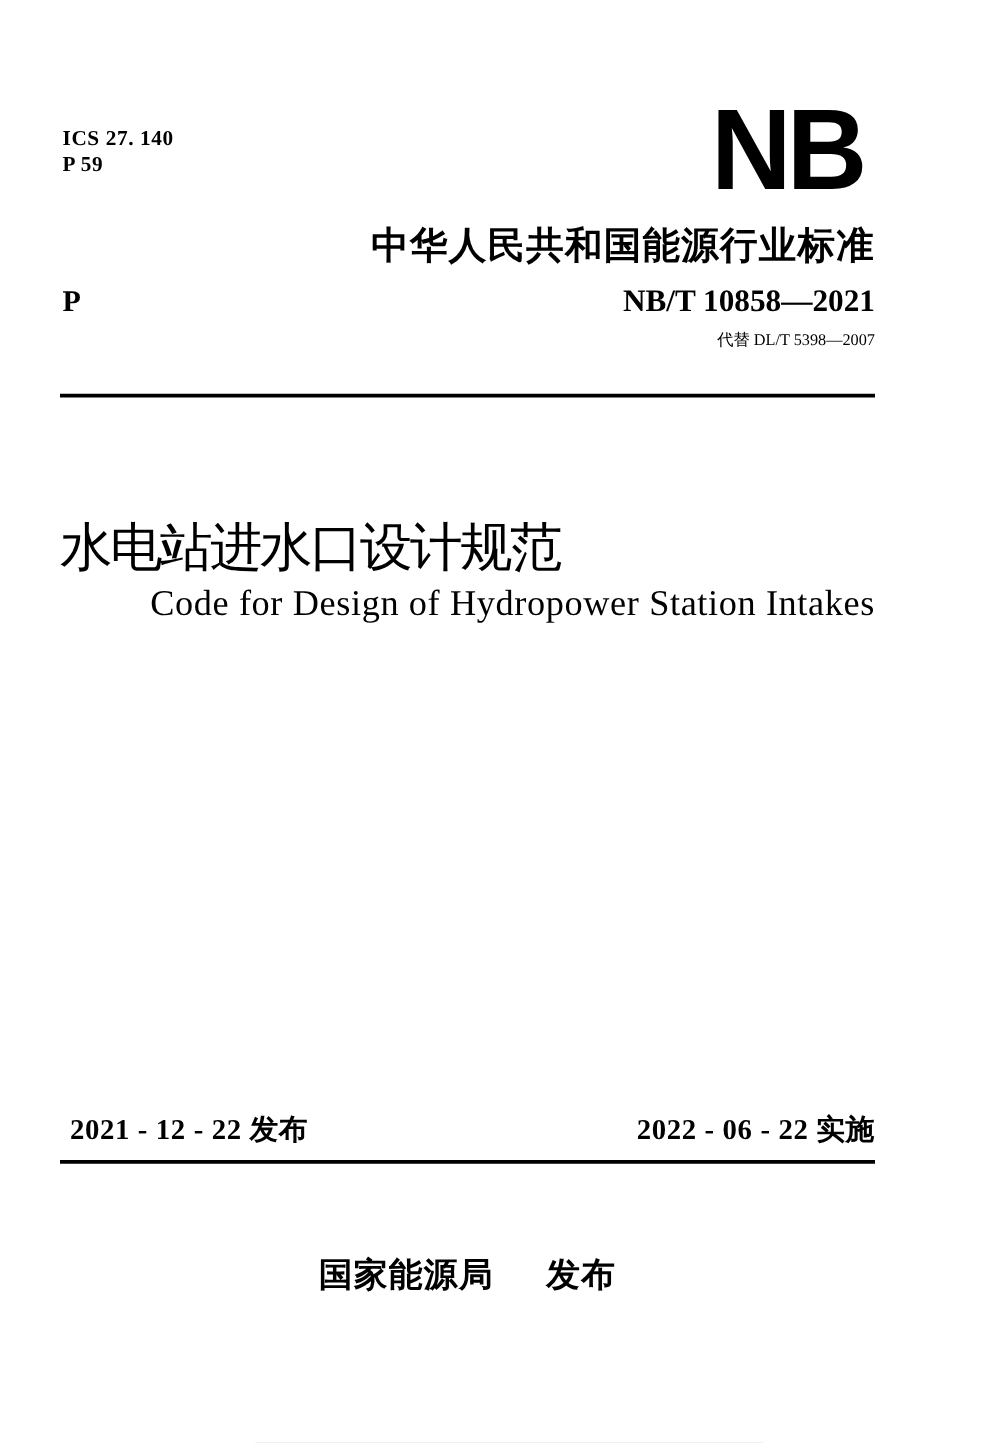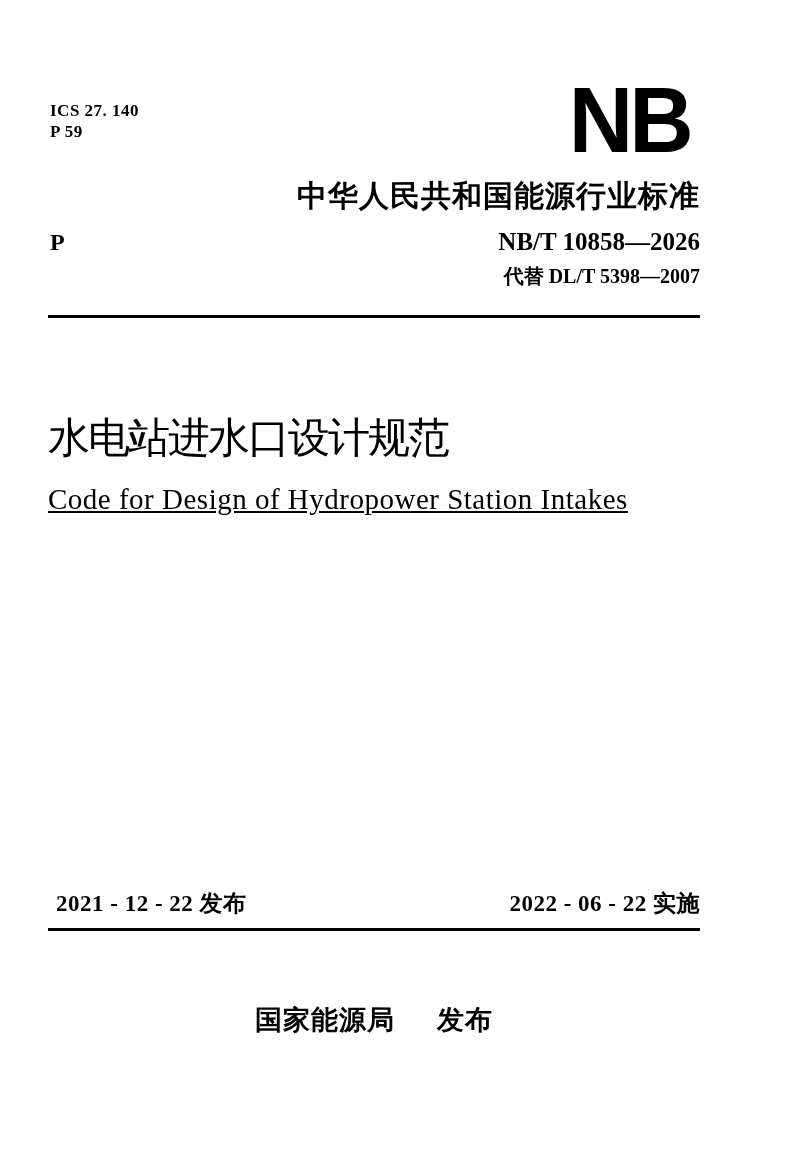--- a/index.html
+++ b/index.html
@@ -70,22 +70,22 @@
     font-weight: bold;
     font-size: 25px;
     line-height: 28px;
   }
   .std-replaces {
     position: absolute;
     right: 100px;
     top: 263px;
     text-align: left;
     font-family: "Liberation Serif", serif;
-    font-weight: bold;
-    font-size: 20px;
+    font-weight: normal;
+    font-size: 13px;
   }
   
   .rule {
     position: absolute;
     left: 48px;
     width: 652px;
     height: 3px;
     background: #000;
   }
   .rule-top { top: 315px; }
@@ -99,26 +99,25 @@
     text-align: left;
     font-family: "Liberation Serif", "DejaVu Serif", serif;
     font-weight: normal;
     font-size: 42px;
     letter-spacing: -2px;
   }
   .title-en {
     position: absolute;
     left: 48px;
     width: 652px;
-    top: 483px;
-    text-align: left;
+    top: 467px;
+    text-align: right;
     font-family: "Liberation Serif", "DejaVu Serif", serif;
     font-size: 29px;
     letter-spacing: 0.5px;
-    text-decoration: underline;
   }
   
   .date {
     position: absolute;
     top: 888px;
     font-family: "Liberation Serif", serif;
     font-weight: bold;
     font-size: 23px;
     letter-spacing: 0.5px;
   }
@@ -150,21 +149,21 @@
     <div>ICS 27. 140</div>
     <div>P 59</div>
   </div>
 
   <div class="nb-logo">NB</div>
 
   <div class="header-title">中华人民共和国能源行业标准</div>
 
   <div class="doc-class">P</div>
 
-  <div class="std-number">NB/T 10858—2026</div>
+  <div class="std-number">NB/T 10858—2021</div>
 
   <div class="std-replaces">代替 DL/T 5398—2007</div>
 
   <div class="rule rule-top"></div>
 
   <div class="title-cn">水电站进水口设计规范</div>
 
   <div class="title-en">Code for Design of Hydropower Station Intakes</div>
 
   <div class="date date-issue">2021 - 12 - 22 发布</div>

